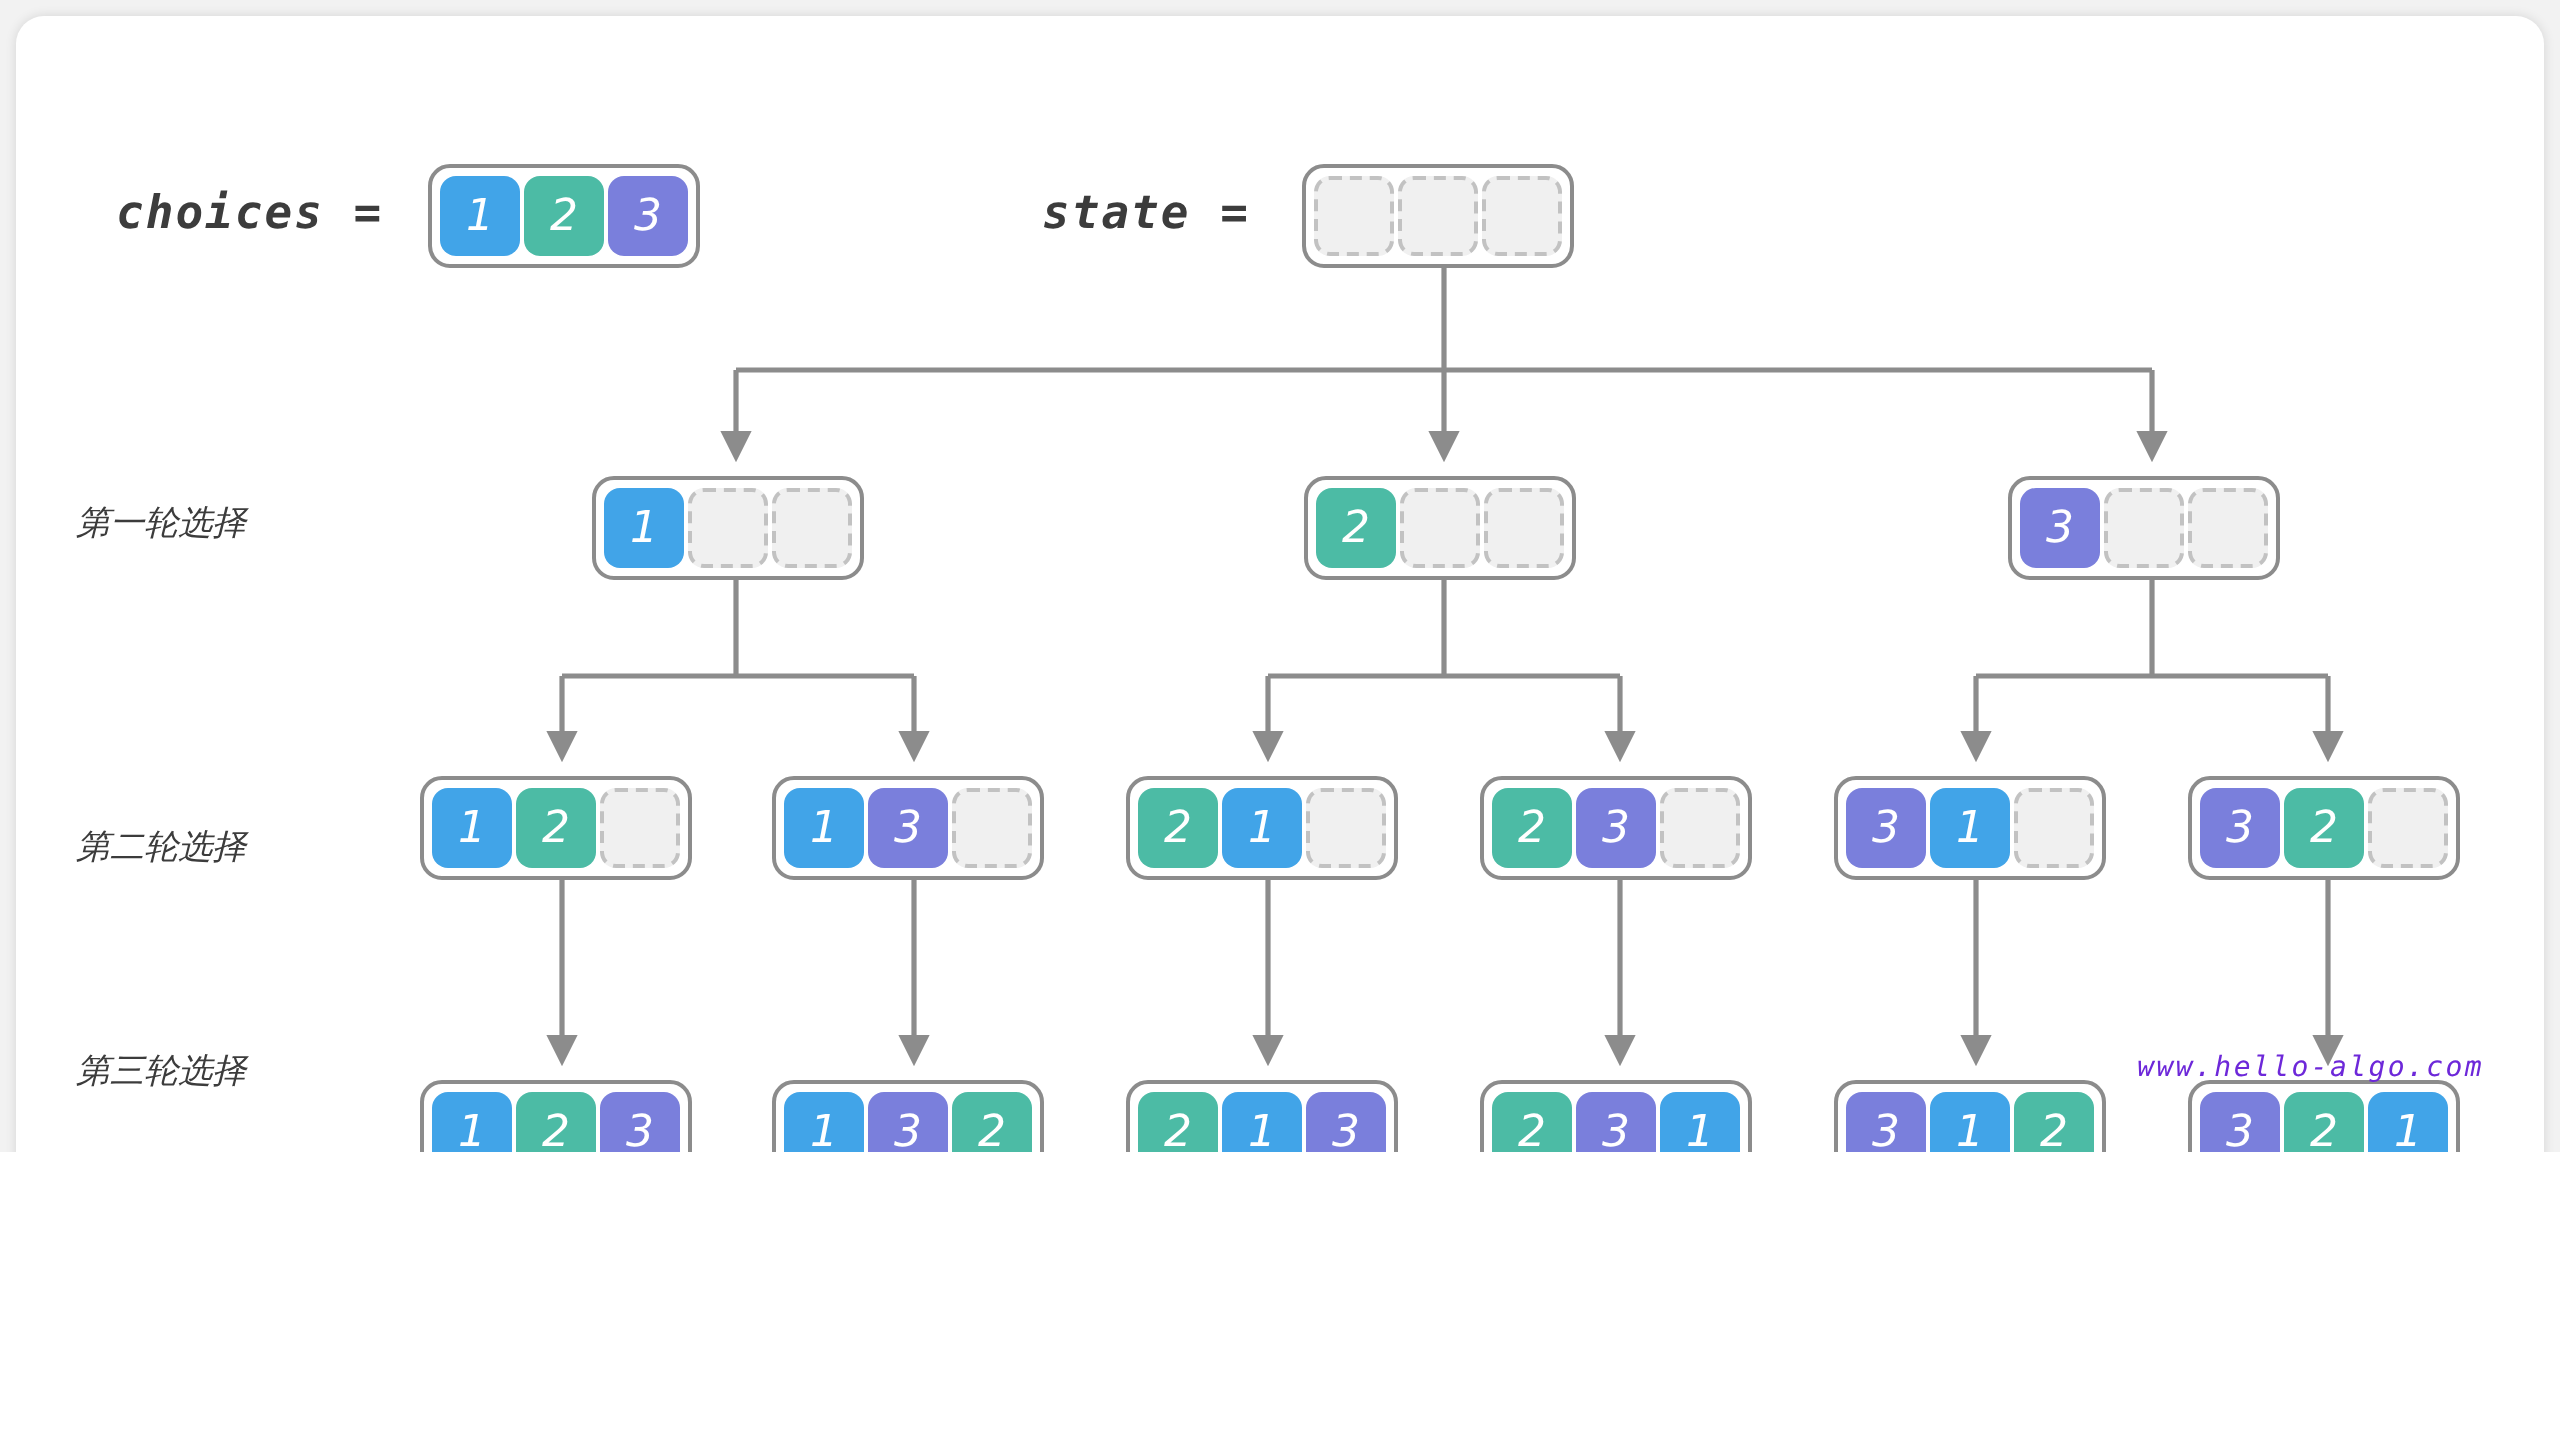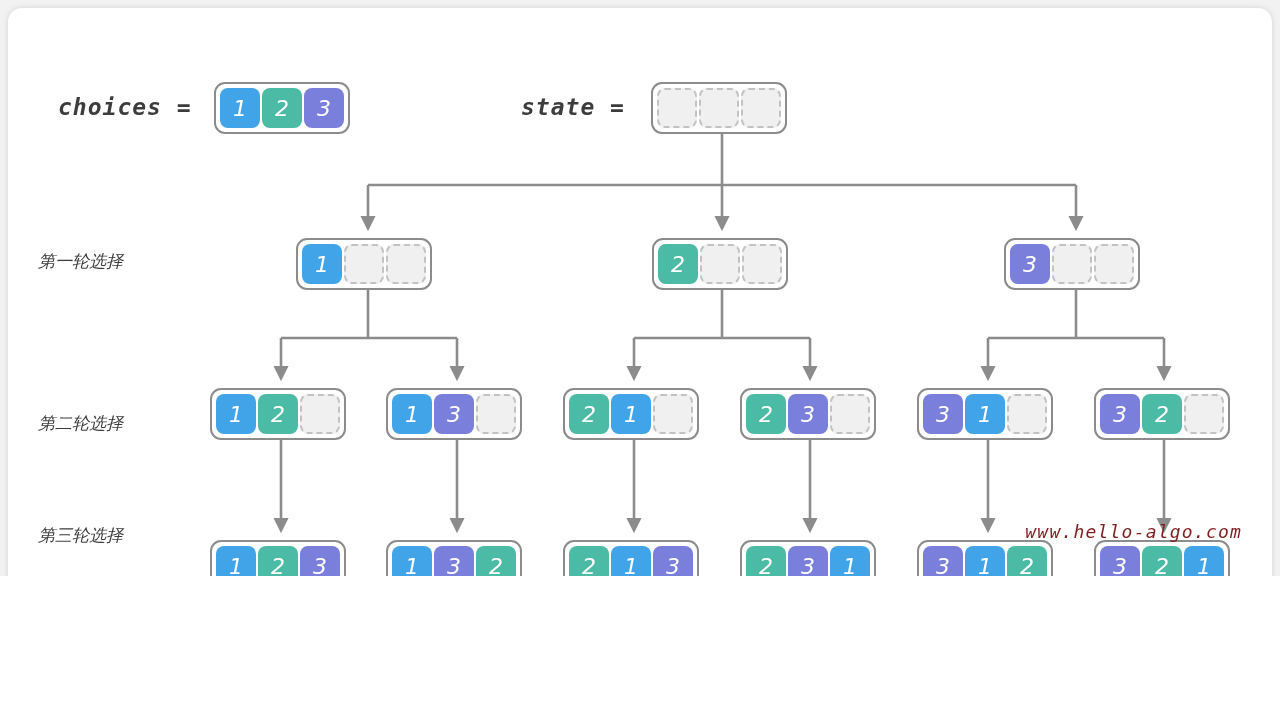--- a/index.html
+++ b/index.html
@@ -52,22 +52,22 @@
     font-family: "DejaVu Sans", "Liberation Sans", sans-serif;
     font-size: 17px;
     color: #3c3c3c;
     white-space: nowrap;
   }
   .watermark {
     position: absolute;
     right: 38px;
     bottom: 34px;
     font-family: "DejaVu Sans Mono", "Liberation Mono", monospace;
-    font-size: 18px;
-    color: #7f1d1d;
+    font-size: 14px;
+    color: #6d28d9;
     letter-spacing: 1.2px;
     margin-left: 41px;
   }
 
   
   .node {
     position: absolute;
     display: flex;
     align-items: center;
     box-sizing: border-box;

